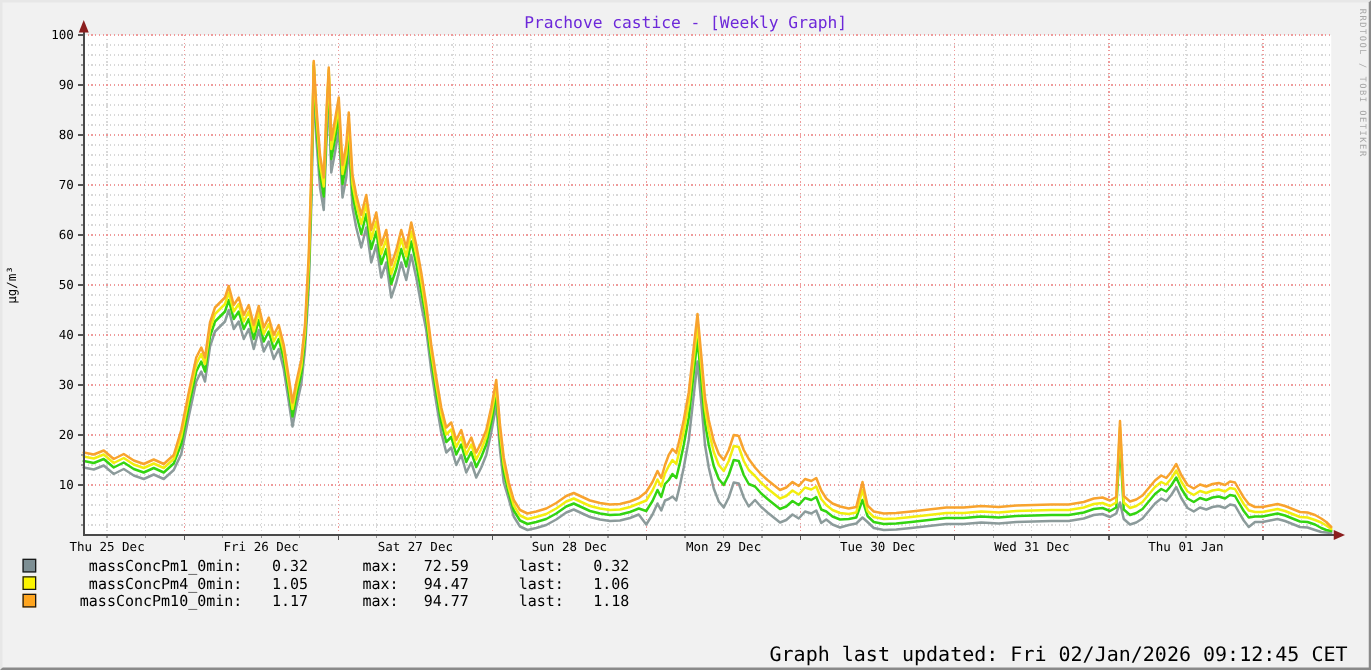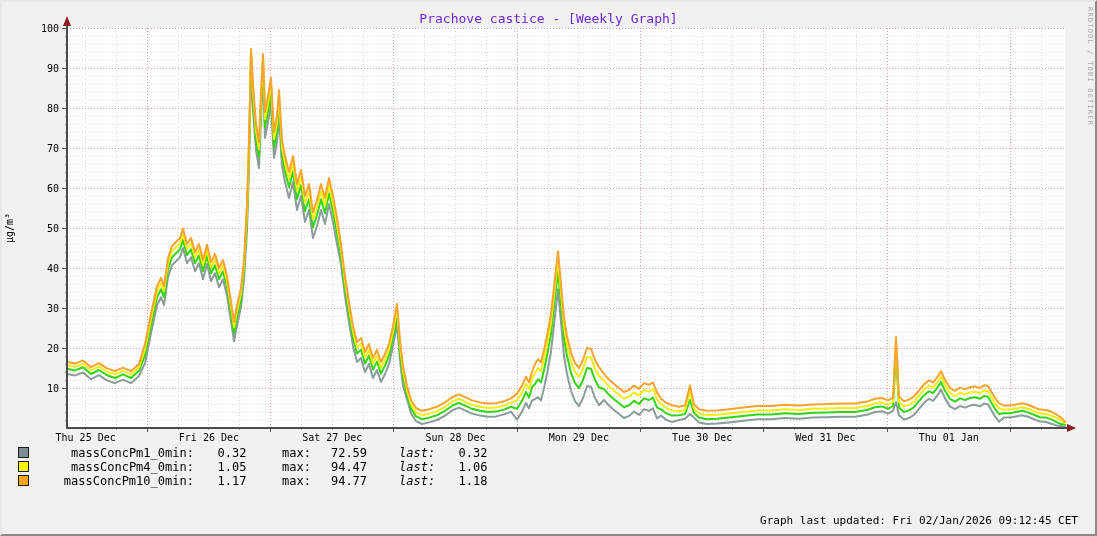--- a/index.html
+++ b/index.html
@@ -16,24 +16,24 @@
     font-size:13px; color:#6d28d9; white-space:pre;
   }
   #graph{position:absolute; left:-2px; top:-2px;}
   svg text{font-family:"DejaVu Sans Mono","Liberation Mono",monospace;}
   .legend{position:absolute; left:16px; top:444px; font-size:12px; line-height:14px;}
   .lrow{height:14px; white-space:nowrap;}
   .sw{display:inline-block; width:9px; height:9px; border:1px solid #1a1a1a;
       vertical-align:-1px; margin-right:7px;}
   .lname{display:inline-block; width:129px;text-align:right;}
   .lk{display:inline-block; width:37px;}
-  .lk2{margin-left:20px;}
-  .lklast{width:44px;font-style:italic;}
+  .lk2{margin-left:28px;}
+  .lklast{width:44px;}
   .lv{display:inline-block; width:60px; text-align:center;}
-  .footer{position:absolute; top:512px; right:17px; font-size:11px; color:#000; white-space:pre;}
+  .footer{position:absolute; top:512px; right:17px; font-size:16px; color:#000; white-space:pre;}
 </style>
 </head>
 <body>
 
 <div class="frame">
 
   <div class="title">Prachove castice - [Weekly Graph]</div>
 
   <svg id="graph" width="1097" height="536" viewBox="0 0 1097 536">
       <rect x="67" y="28" width="998" height="400" fill="#ffffff"></rect>

